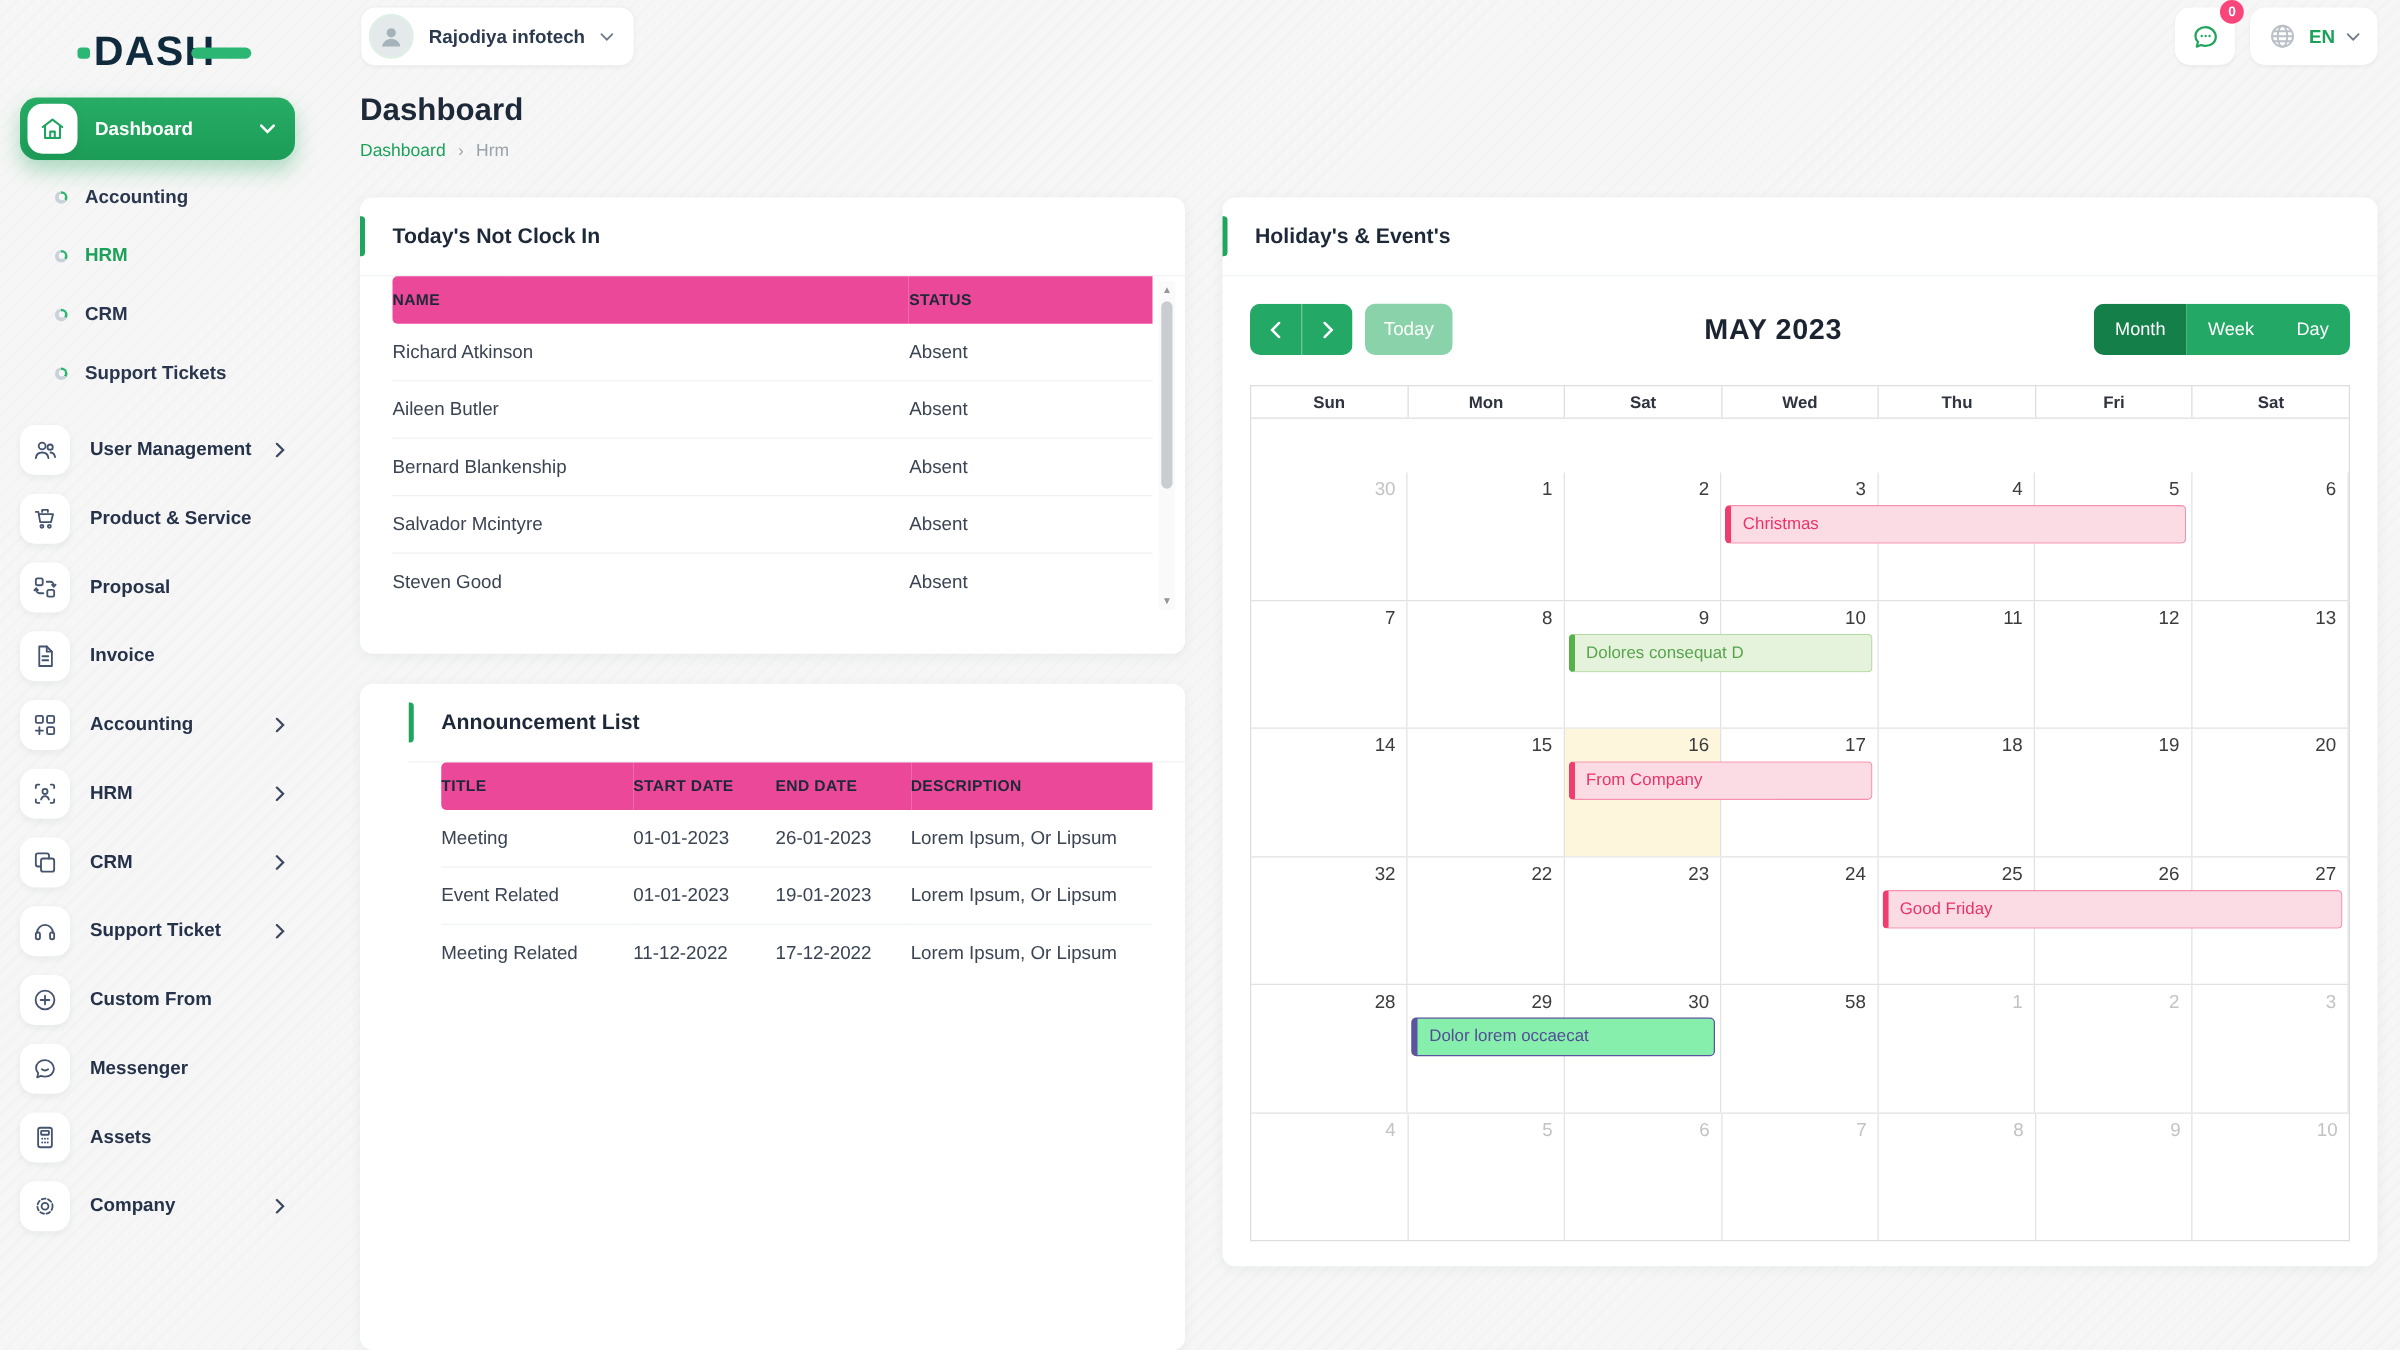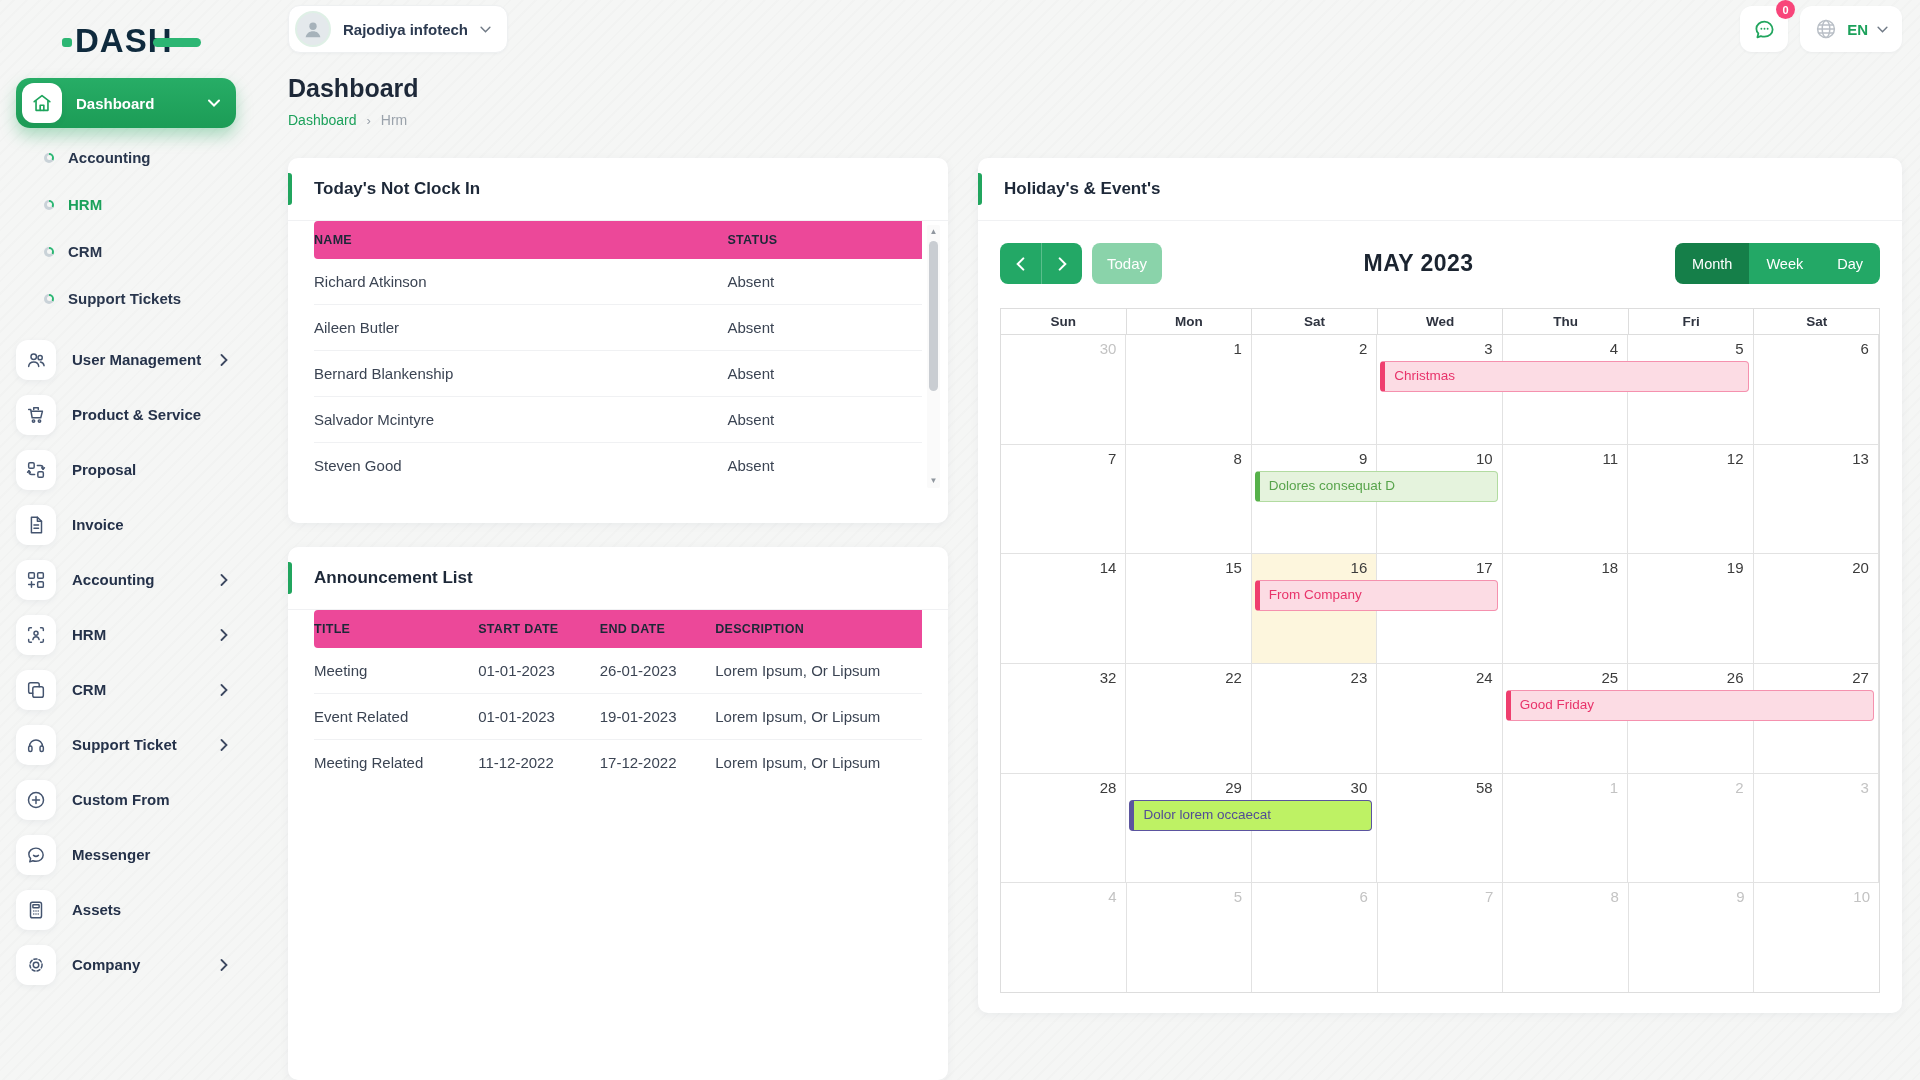--- a/index.html
+++ b/index.html
@@ -82,21 +82,21 @@
 
   
   .table-wrap { position:relative; padding:0 26px 10px 26px; }
   table { width:100%; border-collapse:collapse; table-layout:fixed; }
   thead th { background:#ec4899; text-align:left; font-size:12.5px; font-weight:700; color:#1d2838;
     letter-spacing:.3px; padding:12px 10px 12px 0; }
   thead th:first-child { padding-left:0; border-radius:4px 0 0 4px; }
   tbody td { font-size:15px; color:#3b4453; padding:14px 10px 14px 0; border-bottom:1px solid #f0f1f3; }
   tbody tr:last-child td { border-bottom:none; }
   .card1 { height:365px; }
-  .card2 { flex:1; }
+  .card2 { flex:1;padding-left:39px; }
   
   .fakescroll { position:absolute; top:4px; bottom:10px; right:8px; width:13px; background:#fafafa;
     border-radius:2px; display:flex; flex-direction:column; align-items:center; }
   .fs-arrow { color:#8f969e; font-size:8px; line-height:14px; height:14px; cursor:pointer; }
   .fs-thumb { width:9px; height:150px; background:#c9cdd2; border-radius:5px; margin-top:2px; cursor:pointer; }
   .fs-spacer { flex:1; }
 
   
   .cal-card { height:855px; display:flex; flex-direction:column; }
   .cal-toolbar { display:flex; align-items:center; padding:22px 22px 0 22px; }
@@ -120,21 +120,21 @@
   .week:last-child { border-bottom:none; }
   .daycell { flex:1; border-right:1px solid #e2e2e2; text-align:right; padding:5px 9px; font-size:15px;
     color:#3c3c3c; cursor:pointer; }
   .daycell:last-child { border-right:none; }
   .daycell.muted { color:#c3c3c3; }
   .daycell.today { background:#fdf6dd; }
   .event { position:absolute; top:26px; height:31px; line-height:27px; font-size:13.5px; border-radius:4px;
     padding-left:9px; white-space:nowrap; overflow:hidden; cursor:pointer; border:1px solid; border-left-width:5px; }
   .event.pink   { background:#fcdce4; border-color:#f591ae; border-left-color:#ef3e6e; color:#e8336a; }
   .event.green  { background:#e5f3dd; border-color:#b2dba1; border-left-color:#56b14a; color:#57a44b; }
-  .event.purple { background:#bef264; border-color:#5b549f; border-left-color:#5b549f; color:#524c96; }
+  .event.purple { background:#86efac; border-color:#5b549f; border-left-color:#5b549f; color:#524c96; }
 
   svg { display:block; }
 </style>
 </head>
 <body>
 
 <div class="app">
 
   <aside class="sidebar">
     <div class="logo">
@@ -533,21 +533,21 @@
           <div class="cal-grid">
             <div class="dayhead" id="cal-dayhead">
                 <div class="dayhead-cell">Sun</div>
                 <div class="dayhead-cell">Mon</div>
                 <div class="dayhead-cell">Sat</div>
                 <div class="dayhead-cell">Wed</div>
                 <div class="dayhead-cell">Thu</div>
                 <div class="dayhead-cell">Fri</div>
                 <div class="dayhead-cell">Sat</div>
               </div>
-            <div id="cal-weeks" style="display:flex;flex-direction:column;flex:1;">
+            <div id="cal-weeks" style="display:flex;flex-direction:column;flex:1;margin-top:43px;">
                 <div class="week">
                   <div class="daycell muted">30</div>
                   <div class="daycell">1</div>
                   <div class="daycell">2</div>
                   <div class="daycell">3</div>
                   <div class="daycell">4</div>
                   <div class="daycell">5</div>
                   <div class="daycell">6</div>
                   <div class="event pink" style="left: calc(42.8571% + 3px); width: calc(42.8571% - 8px);">Christmas</div>
                 </div>

